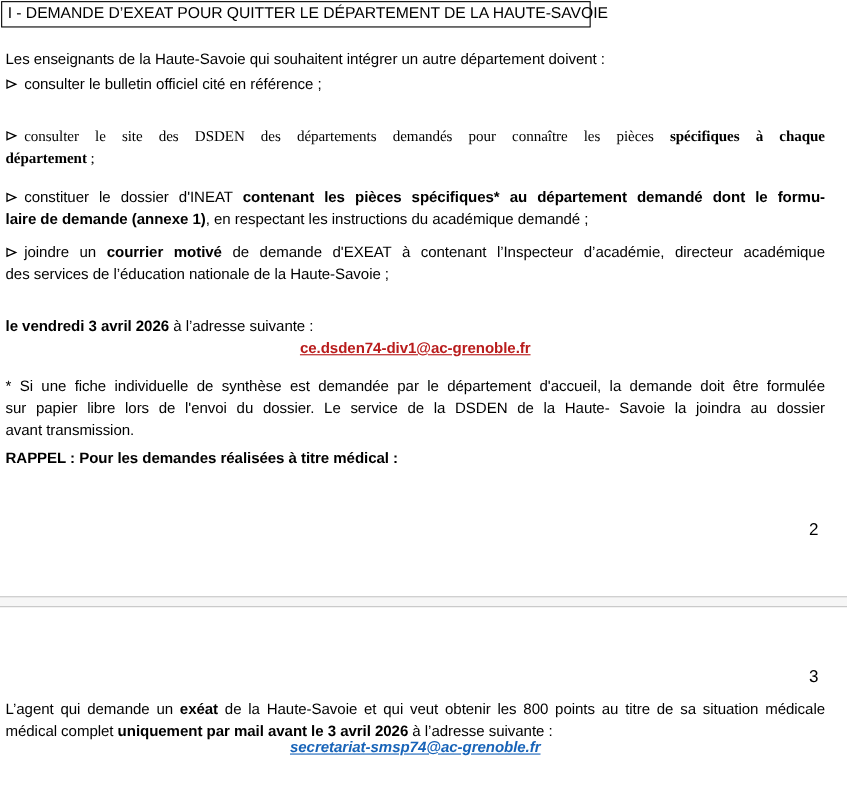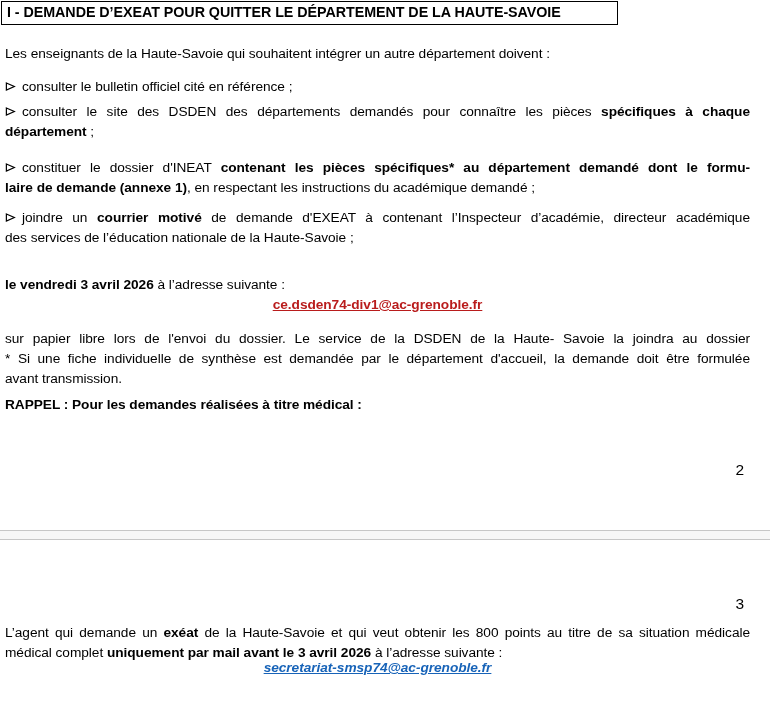--- a/index.html
+++ b/index.html
@@ -20,33 +20,33 @@
 
   
   .jl { display: block; text-align: justify; text-align-last: justify; }
   
   .ll { display: block; text-align: left; }
   
   .cl { display: block; text-align: center; }
 
   .titlebox {
     box-sizing: border-box;
-    width: 617px;
+    width: 536px;
     margin: 1px 0 0 -4px;
     border: 1px solid #000;
     padding: 1px 8px 2px 5px;
-    font-weight: bold;
+    font-weight: normal;
     font-size: 14.3px;
     line-height: 19px;
     white-space: nowrap;
   }
 
   .m-intro   { margin-top: 19px; }
-  .m-b1      { margin-top: 13px; }
-  .m-b2      { margin-top: 5px; }
+  .m-b1      { margin-top: 3px; }
+  .m-b2      { margin-top: 27px; font-family: Liberation Serif, serif; }
   .m-b3      { margin-top: 16px; }
   .m-b4      { margin-top: 10px; }
   .m-b5      { margin-top: 27px; }
   .m-note    { margin-top: 14px; }
   .m-rappel  { margin-top: 6px;  font-weight: bold; }
   .m-pn2     { margin-top: 45px; }
   .m-pn3     { margin-top: 54px; }
   .m-agent   { margin-top: 9px; }
   .m-email2  { margin-top: -5px; }
 
@@ -129,22 +129,22 @@
   <p class="para m-b5">
     <span class="ll">
       <b>le vendredi 3 avril 2026</b><span> à l’adresse suivante :</span>
     </span>
     <span class="cl">
       <span class="email email-black">ce.dsden74-div1@ac-grenoble.fr</span>
     </span>
   </p>
 
   <p class="para m-note">
+    <span class="jl">* Si une fiche individuelle de synthèse est demandée par le département d'accueil, la demande doit être formulée</span>
     <span class="jl">sur papier libre lors de l'envoi du dossier. Le service de la DSDEN de la Haute- Savoie la joindra au dossier</span>
-    <span class="jl">* Si une fiche individuelle de synthèse est demandée par le département d'accueil, la demande doit être formulée</span>
     <span class="ll">avant transmission.</span>
   </p>
 
   <p class="para m-rappel">
     <span>RAPPEL : Pour les demandes réalisées à titre médical :</span>
   </p>
 
   <div class="pagenum m-pn2">2</div>
 </div>
 

